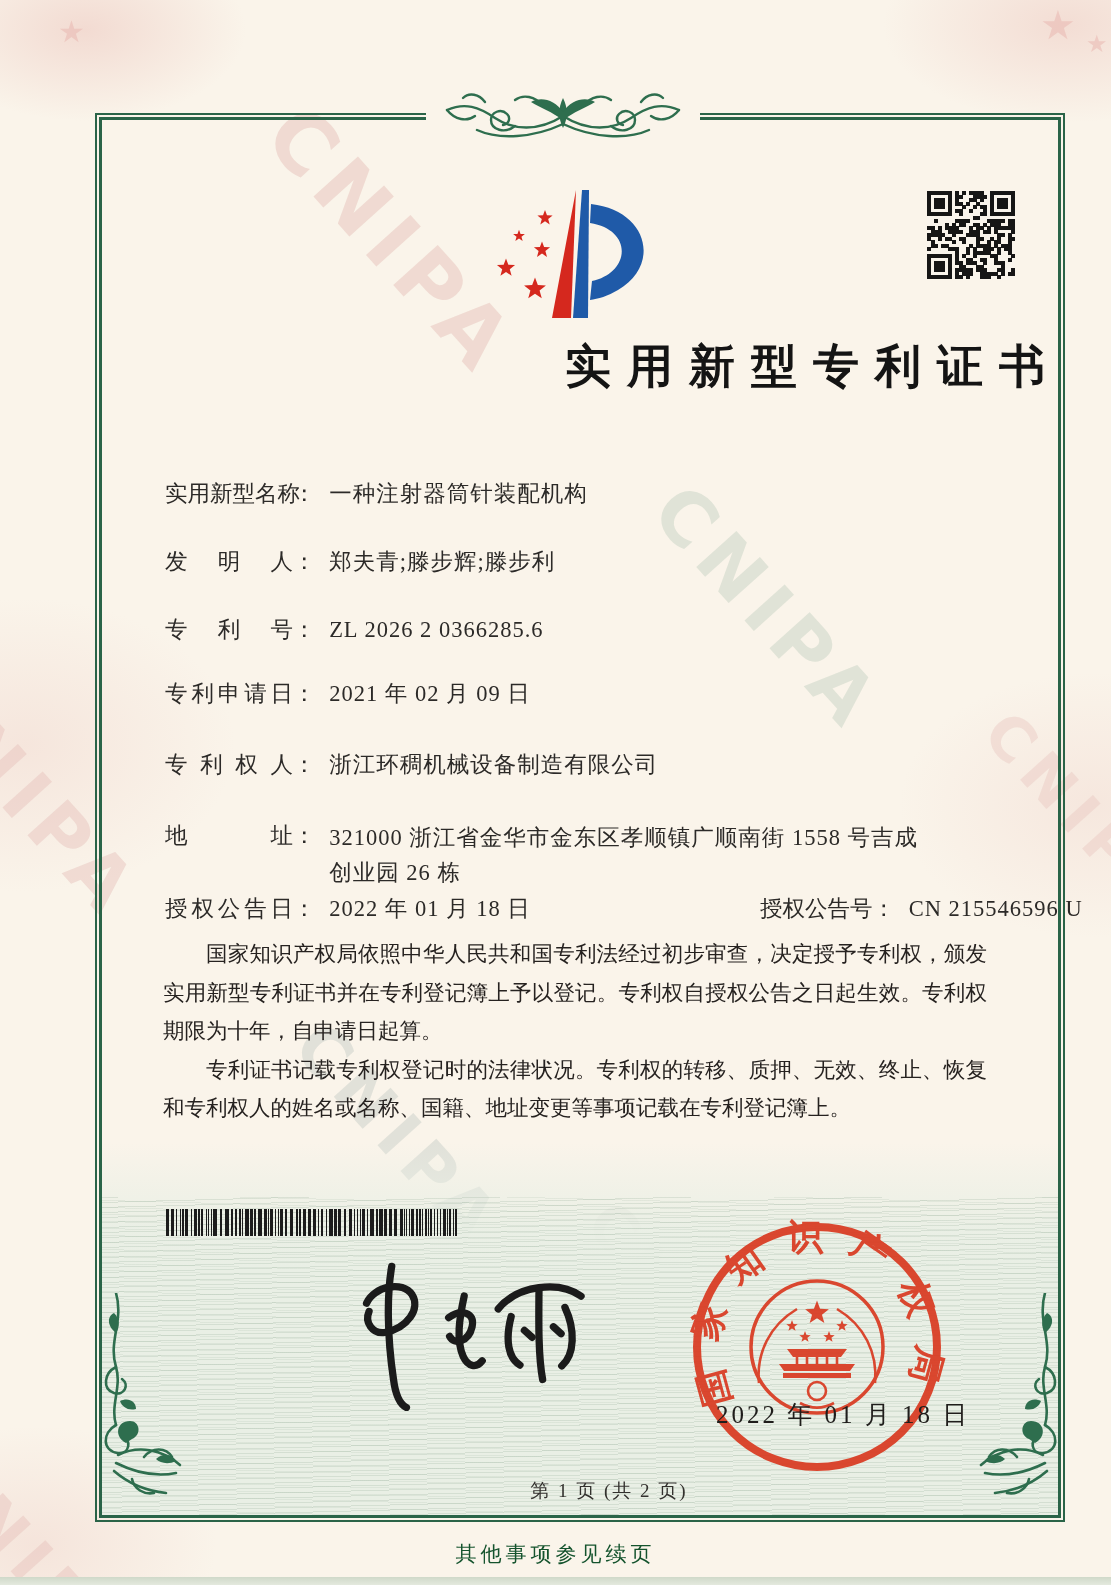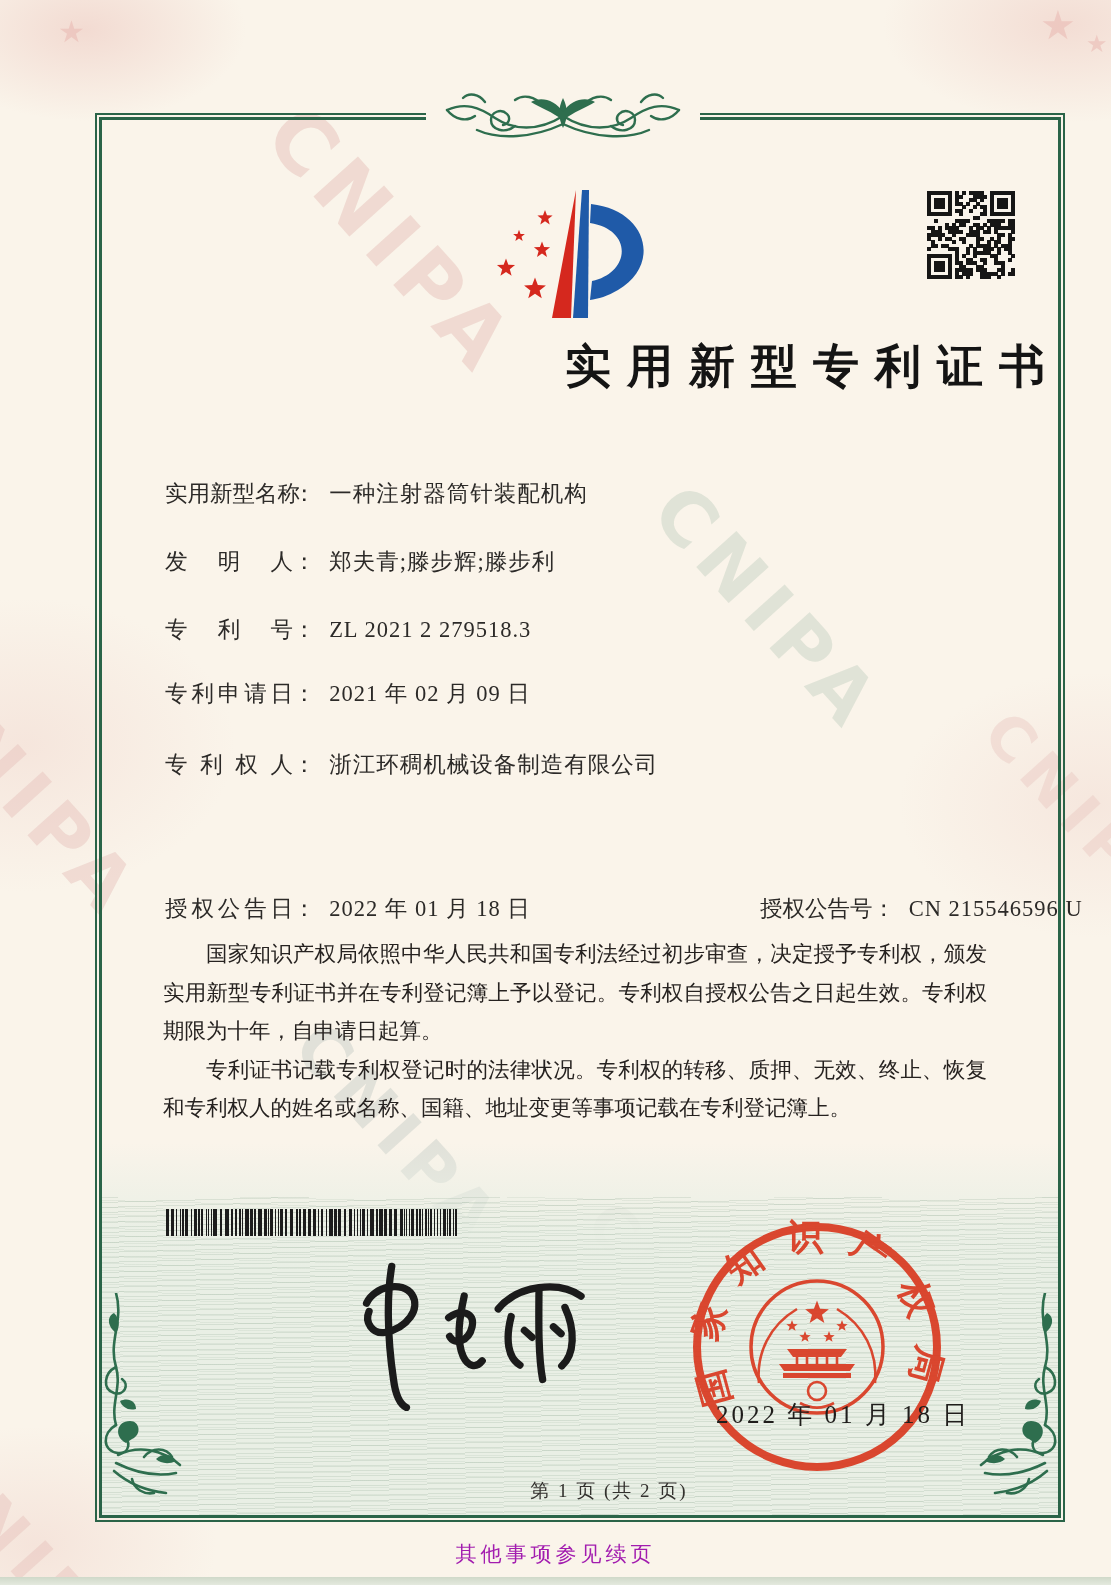--- a/index.html
+++ b/index.html
@@ -79,21 +79,21 @@
          font-size:26px;color:#20201e;line-height:50px;}
   .signature{position:absolute;left:345px;top:1243px;z-index:3;}
 
   .seal{position:absolute;left:687px;top:1217px;z-index:2;}
   .seal-date{position:absolute;left:716px;top:1398px;z-index:3;
              font-size:25px;letter-spacing:3px;color:#1f1d1b;white-space:nowrap;}
 
   .page-info{position:absolute;left:106px;top:1478px;width:966px;z-index:3;
              text-align:center;font-size:19px;letter-spacing:2px;color:#33312e;padding-left:20px;}
   .cont-note{position:absolute;left:0;top:1540px;width:1111px;z-index:3;
-             text-align:center;font-size:21px;letter-spacing:4px;color:#a21caf;}
+             text-align:center;font-size:21px;letter-spacing:4px;color:#14532d;}
   .bottom-edge{position:absolute;left:0;top:1577px;width:1111px;height:8px;z-index:1;
                background:linear-gradient(180deg,#cfd9c9,#e4e9de);}
 </style>
 </head>
 <body>
 
 <div class="page">
 
   <div class="wm wm1">CNIPA</div>
   <div class="wm wm2">CNIPA</div>
@@ -423,29 +423,33 @@
   <div class="field" style="top:478px;">
     <span class="flabel">实用新型名称</span><span class="fcolon">：</span>
     <span class="fvalue">一种注射器筒针装配机构</span>
   </div>
   <div class="field" style="top:546px;">
     <span class="flabel">发明人</span><span class="fcolon">：</span>
     <span class="fvalue">郑夫青;滕步辉;滕步利</span>
   </div>
   <div class="field" style="top:614px;">
     <span class="flabel">专利号</span><span class="fcolon">：</span>
-    <span class="fvalue">ZL 2021 2 279518.3</span>
+    <span class="fvalue">ZL 2026 2 0366285.6</span>
   </div>
   <div class="field" style="top:678px;">
     <span class="flabel">专利申请日</span><span class="fcolon">：</span>
     <span class="fvalue">2021 年 02 月 09 日</span>
   </div>
   <div class="field" style="top:749px;">
     <span class="flabel">专利权人</span><span class="fcolon">：</span>
     <span class="fvalue">浙江环稠机械设备制造有限公司</span>
+  </div>
+  <div class="field" style="top:820px;">
+    <span class="flabel">地址</span><span class="fcolon">：</span>
+    <span class="fvalue addr"><span>321000 浙江省金华市金东区孝顺镇广顺南街 1558 号吉成</span><br><span>创业园 26 栋</span></span>
   </div>
   <div class="field" style="top:893px;">
     <span class="flabel">授权公告日</span><span class="fcolon">：</span>
     <span class="fvalue">2022 年 01 月 18 日</span>
     <span class="f-grant2">
       <span class="flabel">授权公告号</span><span class="fcolon">：</span>
       <span class="fvalue">CN 215546596 U</span>
     </span>
   </div>
 

